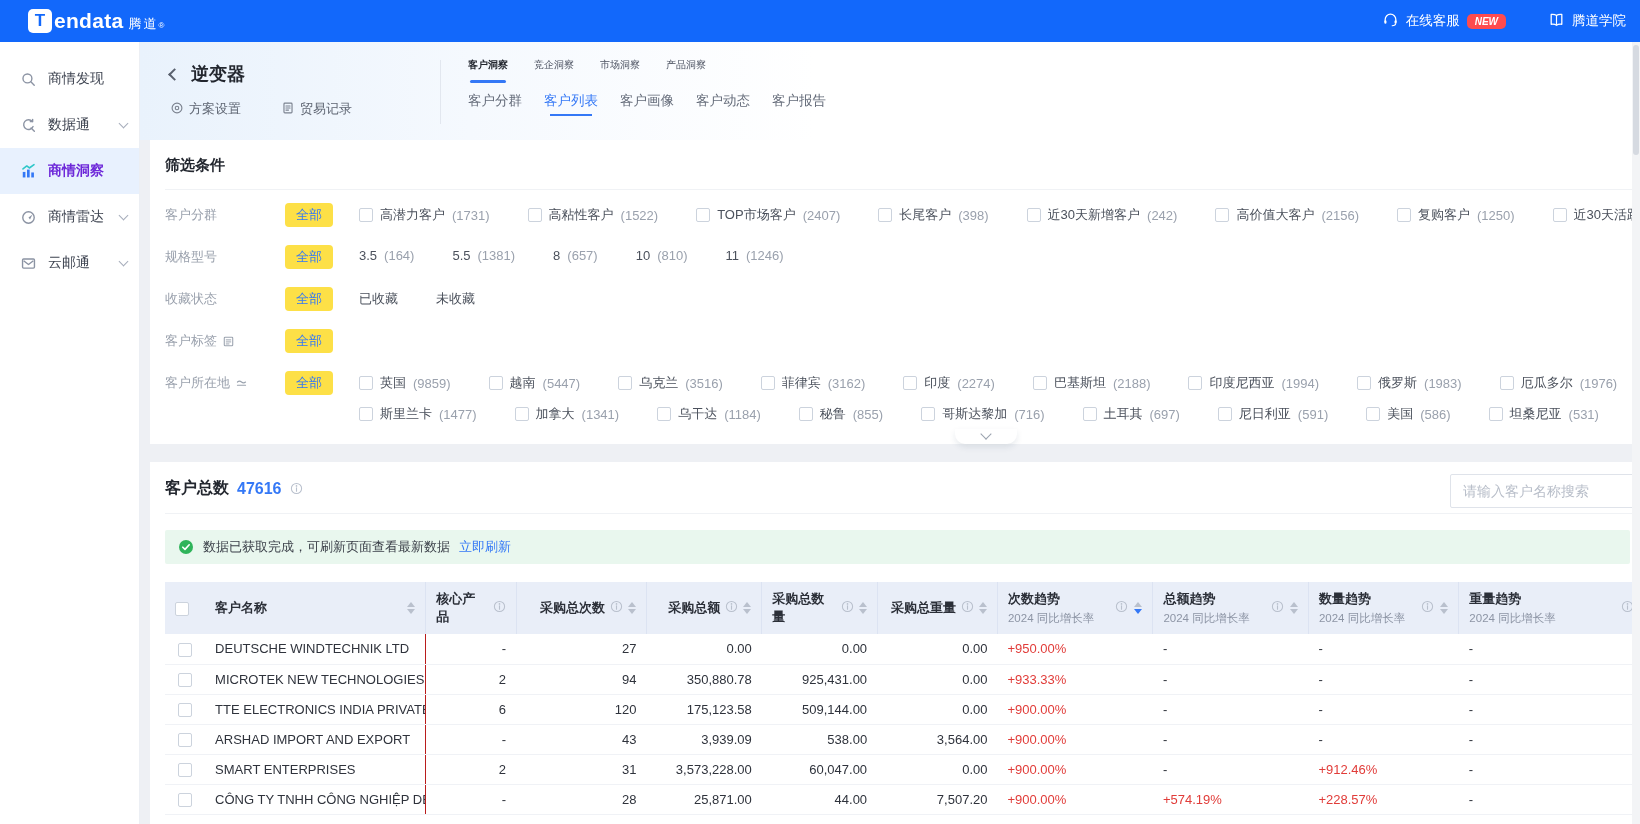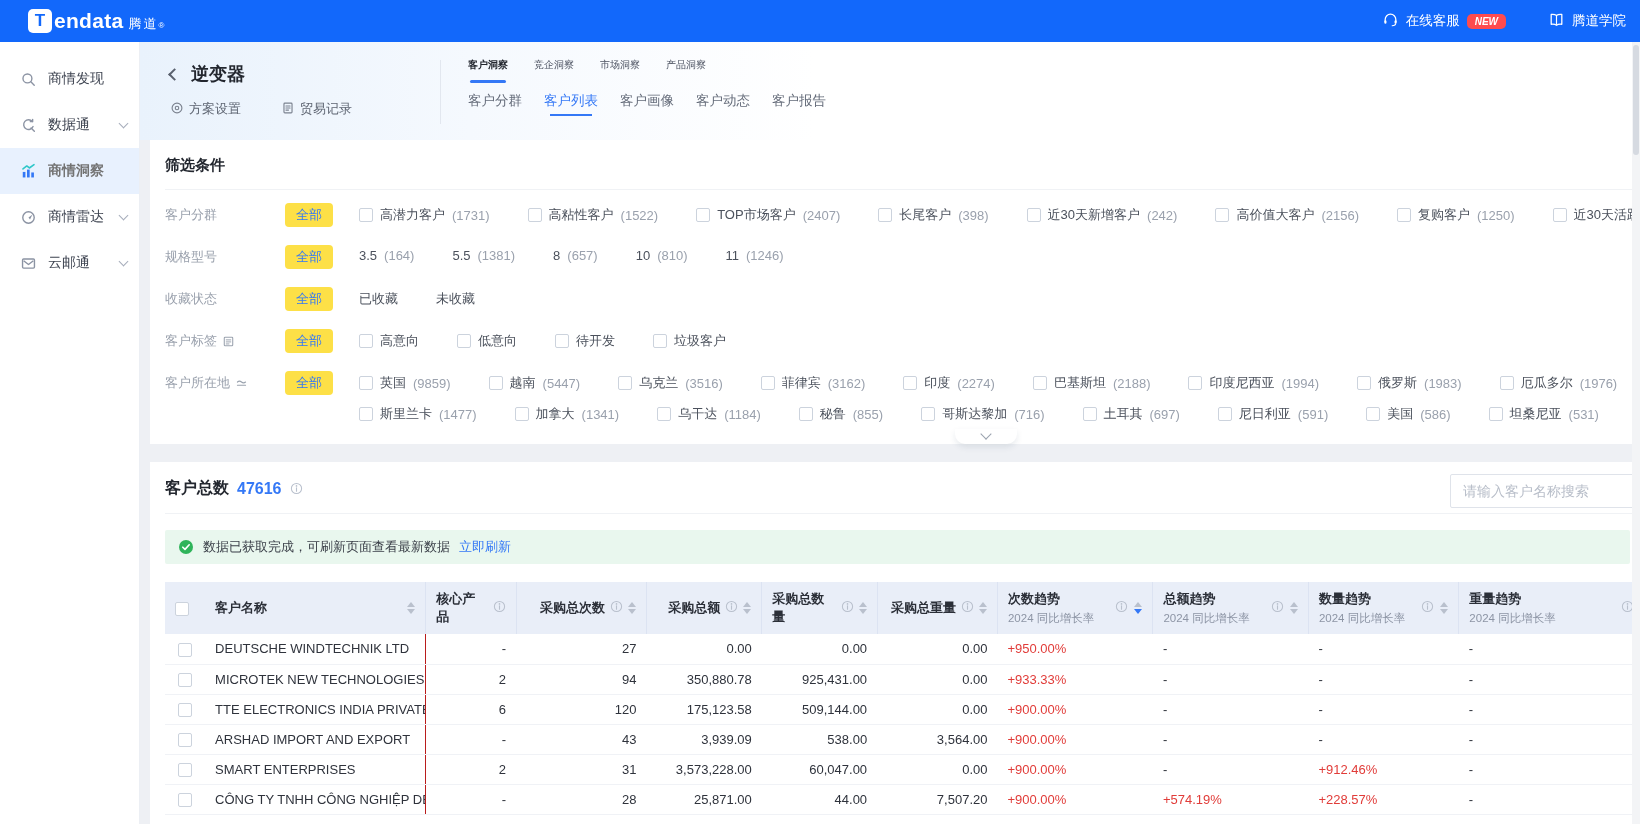--- a/index.html
+++ b/index.html
@@ -16,21 +16,21 @@
   .brand-reg { font-size:8px; vertical-align:super; }
   .topbar-right { margin-left:auto; display:flex; align-items:center; gap:42px; font-size:13.5px; }
   .tb-item { display:flex; align-items:center; gap:7px; cursor:pointer; white-space:nowrap; }
   .badge-new { background:#ff4b4e; color:#fff; font-size:10px; font-weight:bold; font-style:italic; padding:2px 8px; border-radius:5px; }
 
   
   .app-body { display:flex; height:782px; }
   .sidebar { width:140px; background:#fff; border-right:1px solid #eceff4; padding-top:14px; flex-shrink:0; }
   .side-item { height:46px; display:flex; align-items:center; padding:0 12px 0 20px; gap:11px; font-size:14px; color:#3d4350; cursor:pointer; }
   .side-item .icon { display:flex; width:17px; height:17px; flex-shrink:0; }
-  .side-item.active { background:#e8f1fe; color:#737373; font-weight:bold; }
+  .side-item.active { background:#e8f1fe; color:#6d28d9; font-weight:bold; }
   .side-chev { width:7px; height:7px; border-right:1.5px solid #a6adbb; border-bottom:1.5px solid #a6adbb; transform:rotate(45deg); margin-left:auto; margin-top:-4px; }
   .main { flex:1; display:flex; flex-direction:column; min-width:0; }
 
   
   .page-header { height:98px; background:linear-gradient(90deg,#e9f2fc 0%,#f5f9fe 22%,#ffffff 45%); display:flex; position:relative; flex-shrink:0; }
   .ph-left { width:300px; padding:20px 0 0 30px; flex-shrink:0; }
   .ph-title-row { display:flex; align-items:center; gap:12px;font-family:Liberation Serif, serif; }
   .back-btn { cursor:pointer; display:flex; align-items:center; }
   .chev-left { display:inline-block; width:9px; height:9px; border-left:2px solid #59606d; border-bottom:2px solid #59606d; transform:rotate(45deg); }
   .ph-title { font-size:18px; font-weight:bold; color:#23272f; }
@@ -342,40 +342,20 @@
                 <div class="f-label">
                   <span>客户标签</span>
                   <span class="icon">
                     <svg width="13" height="13" viewBox="0 0 16 16">
                       <rect x="2.8" y="2.8" width="10.4" height="10.4" rx="1" fill="none" stroke="#9aa2ae" stroke-width="1.3"></rect>
                       <path d="M5.2 6h5.6M5.2 8.5h5.6M5.2 11h3.4" stroke="#9aa2ae" stroke-width="1.2" stroke-linecap="round"></path>
                     </svg>
                   </span>
                 </div>
                 <span class="f-all">全部</span>
-                <div class="f-lines">
-                  <div class="f-items">
-                    <label class="f-item">
-                      <span class="cb"></span>
-                      <span>高意向</span>
-                    </label>
-                    <label class="f-item">
-                      <span class="cb"></span>
-                      <span>低意向</span>
-                    </label>
-                    <label class="f-item">
-                      <span class="cb"></span>
-                      <span>待开发</span>
-                    </label>
-                    <label class="f-item">
-                      <span class="cb"></span>
-                      <span>垃圾客户</span>
-                    </label>
-                  </div>
-                </div>
               </div>
               <div class="f-row">
                 <div class="f-label">
                   <span>客户所在地</span>
                   <span class="icon">
                     <svg width="13" height="13" viewBox="0 0 16 16">
                       <path d="M3 6.2c1.6-1.4 3.4-1.4 5 0s3.4 1.4 5 0M3 10.2h10" fill="none" stroke="#9aa2ae" stroke-width="1.4" stroke-linecap="round"></path>
                     </svg>
                   </span>
                 </div>

